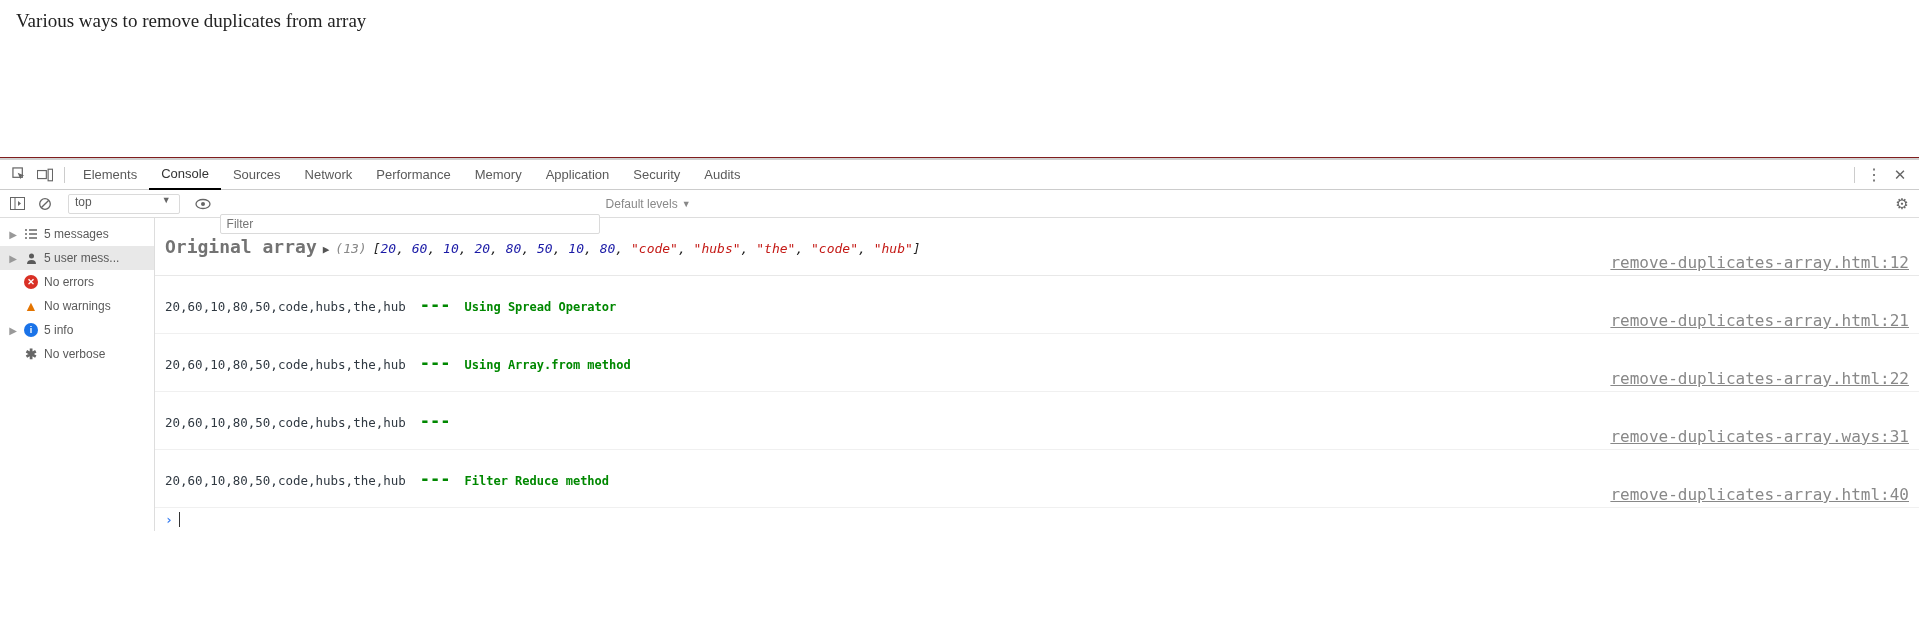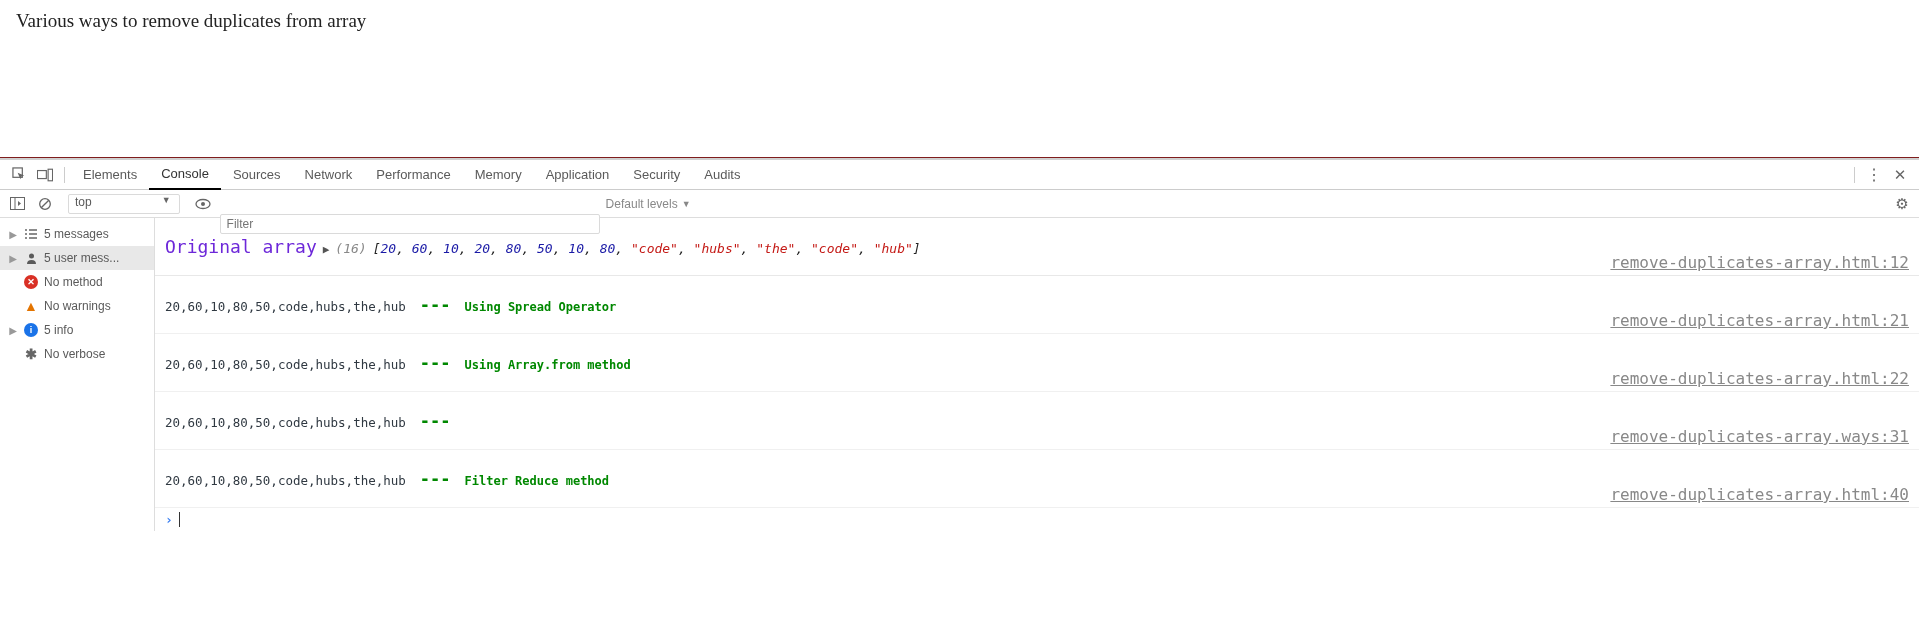--- a/index.html
+++ b/index.html
@@ -38,21 +38,21 @@
     .sb-row .arrow { width:10px; color:#999; font-size:10px; display:flex; justify-content:center; }
     .sb-row .icon { width:14px; display:flex; align-items:center; justify-content:center;}
     .sb-row .lbl { white-space:nowrap; overflow:hidden; text-overflow:ellipsis; }
 
     .console-messages { flex:1; font-family: Consolas, Menlo, monospace; font-size: 13px; }
     .msg-row { display:flex; align-items:center; justify-content:space-between; padding: 3px 10px; border-bottom: 1px solid #f0f0f0; }
     .msg-row.first { border-bottom:1px solid #e8e8e8; }
     .msg-left { display:flex; align-items:baseline; gap: 6px; flex-wrap:wrap; }
     .msg-source { color:#888; text-decoration: underline; font-size:16px; cursor:pointer; white-space:nowrap;margin-top:32px; }
     .big { font-size: 18px; }
-    .fg-green { color: #6d28d9; font-weight:normal; }
+    .fg-green { color: #737373; font-weight:bold; }
     .ob-arrow { color:#555; font-size:11px; }
     .ob-len { color:#888; font-style: italic; font-size:13px; }
     .arr-br { color:#222; }
     .num { color:#1a1aa6; }
     .str { color: #c41a16; }
     .plain-arr { color:#303942; font-size: 12.5px; }
     .dashes { color:#008800; font-weight:bold; font-size:17px; margin: 0 8px;}
     .method-lbl { color:#008800; font-weight:bold; font-size:12px;}
     .prompt-row { display:flex; align-items:center; padding: 4px 10px; gap:6px; }
     .prompt-caret { color:#367cf1; font-weight:bold; }
@@ -173,21 +173,21 @@
               </svg>
             </span>
           </span>
           <span class="lbl">5 user mess...</span>
         </div>
         <div class="sb-row">
           <span class="arrow"></span>
           <span class="icon">
             <span class="circle-icon ic-error">✕</span>
           </span>
-          <span class="lbl">No method</span>
+          <span class="lbl">No errors</span>
         </div>
         <div class="sb-row">
           <span class="arrow"></span>
           <span class="icon">
             <span class="circle-icon ic-warning">▲</span>
           </span>
           <span class="lbl">No warnings</span>
         </div>
         <div class="sb-row">
           <span class="arrow">▶</span>
@@ -203,21 +203,21 @@
           </span>
           <span class="lbl">No verbose</span>
         </div>
       </div>
 
     <div class="console-messages" id="console-messages">
         <div class="msg-row first">
           <div class="msg-left">
             <span class="big fg-green">Original array </span>
             <span class="ob-arrow">▶</span>
-            <span class="ob-len"> (16) </span>
+            <span class="ob-len"> (13) </span>
             <span><span class="arr-br" style="font-style:italic;">[</span><span class="num" style="font-style:italic;">20</span><span class="arr-br" style="font-style:italic;">,</span> <span class="num" style="font-style:italic;">60</span><span class="arr-br" style="font-style:italic;">,</span> <span class="num" style="font-style:italic;">10</span><span class="arr-br" style="font-style:italic;">,</span> <span class="num" style="font-style:italic;">20</span><span class="arr-br" style="font-style:italic;">,</span> <span class="num" style="font-style:italic;">80</span><span class="arr-br" style="font-style:italic;">,</span> <span class="num" style="font-style:italic;">50</span><span class="arr-br" style="font-style:italic;">,</span> <span class="num" style="font-style:italic;">10</span><span class="arr-br" style="font-style:italic;">,</span> <span class="num" style="font-style:italic;">80</span><span class="arr-br" style="font-style:italic;">,</span> <span class="str" style="font-style:italic;">"code"</span><span class="arr-br" style="font-style:italic;">,</span> <span class="str" style="font-style:italic;">"hubs"</span><span class="arr-br" style="font-style:italic;">,</span> <span class="str" style="font-style:italic;">"the"</span><span class="arr-br" style="font-style:italic;">,</span> <span class="str" style="font-style:italic;">"code"</span><span class="arr-br" style="font-style:italic;">,</span> <span class="str" style="font-style:italic;">"hub"</span><span class="arr-br" style="font-style:italic;">]</span></span>
           </div>
           <span class="msg-source">remove-duplicates-array.html:12</span>
         </div>
         <div class="msg-row">
           <div class="msg-left">
             <span class="plain-arr">20,60,10,80,50,code,hubs,the,hub</span>
             <span class="dashes"> --- </span>
             <span class="method-lbl">Using Spread Operator</span>
           </div>

